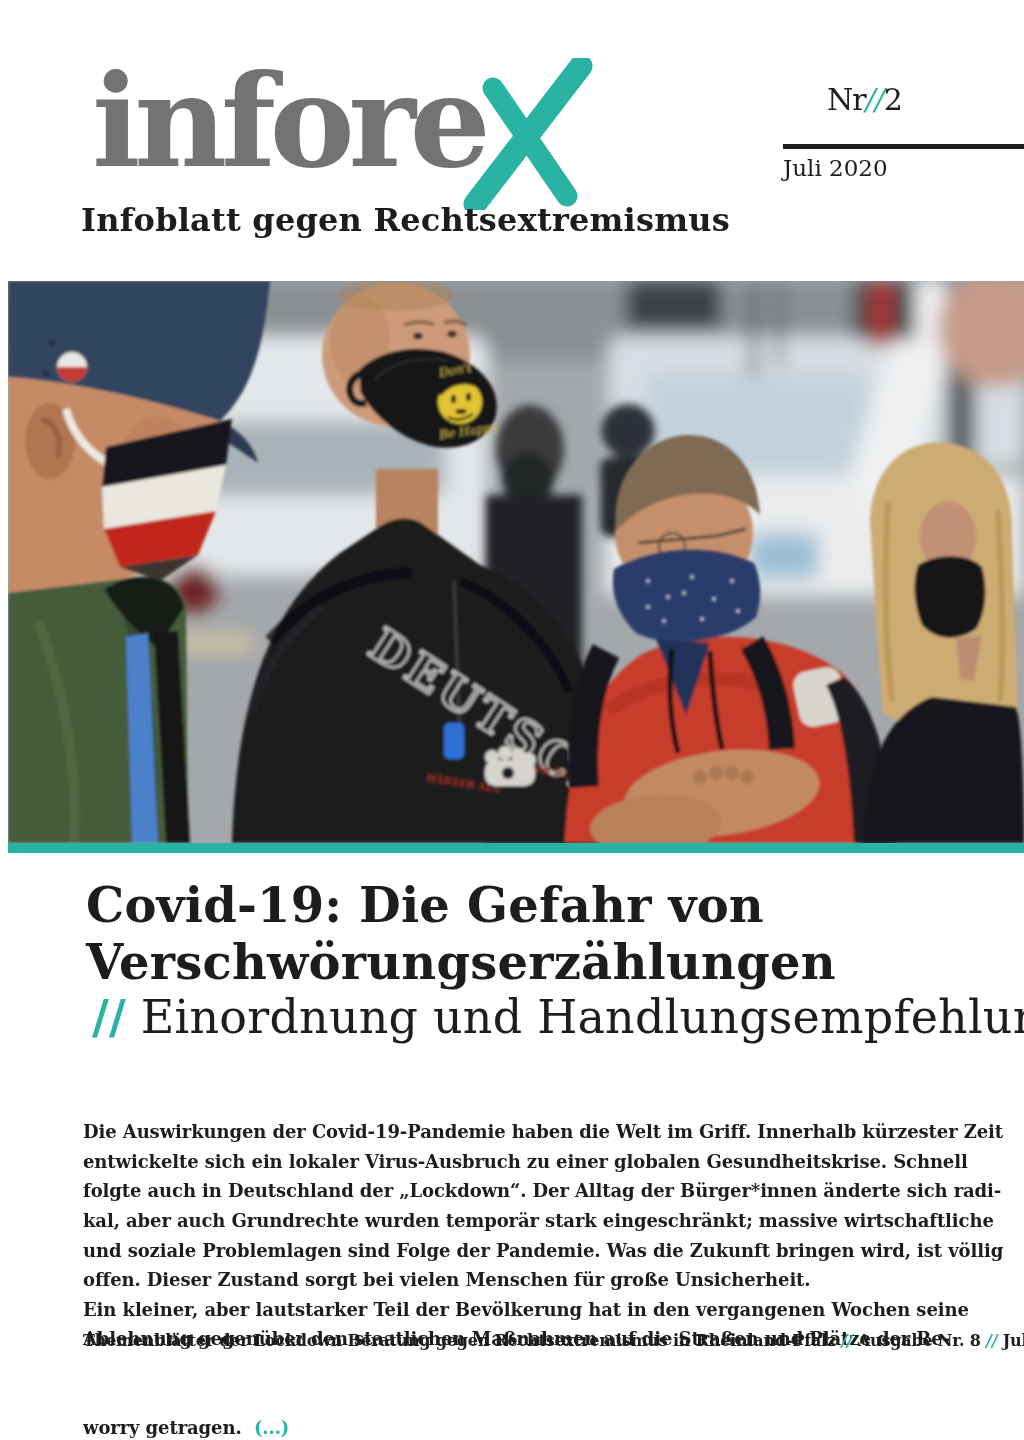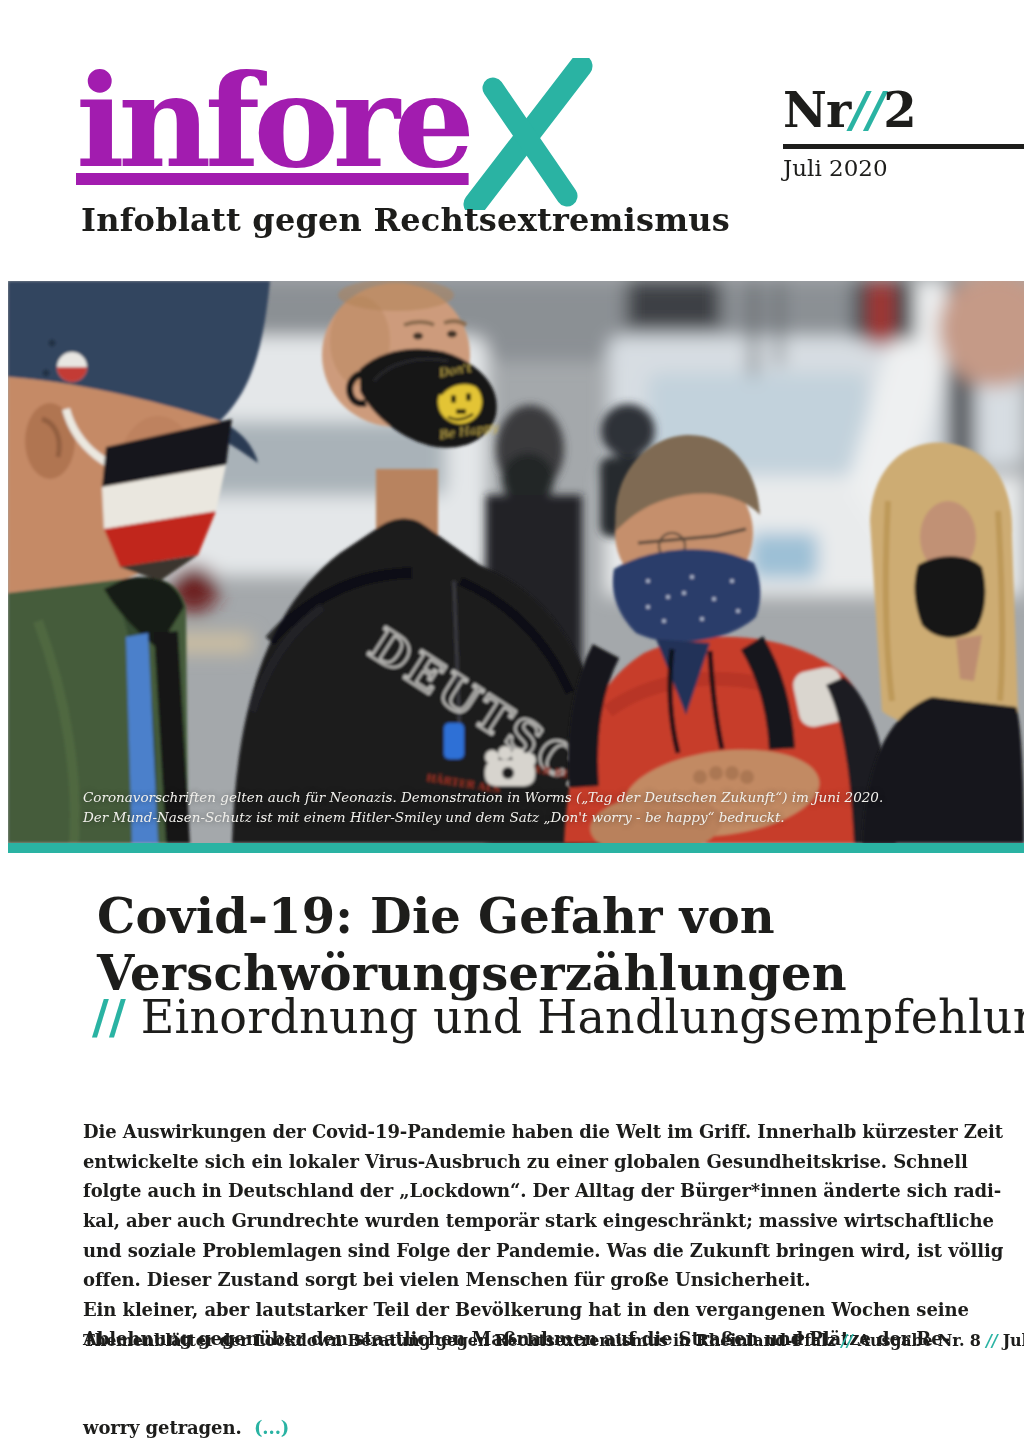--- a/index.html
+++ b/index.html
@@ -3,26 +3,26 @@
 <meta charset="utf-8">
 <style>
   html,body{margin:0;padding:0;}
   body{
     width:1024px;height:1440px;position:relative;background:#ffffff;
     font-family:"DejaVu Serif", serif;color:#1d1d1b;overflow:hidden;
   }
   .abs{position:absolute;}
   
   .logo-text{
-    left:76px;top:57px;font-size:128px;line-height:1;font-weight:700;
-    letter-spacing:-0.05em;color:#a21caf;text-decoration:underline;
+    left:92px;top:57px;font-size:128px;line-height:1;font-weight:700;
+    letter-spacing:-0.05em;color:#737373;
   }
   .logo-x{left:455px;top:58px;width:140px;height:152px;}
   .tagline{left:81px;top:201px;font-size:32px;font-weight:700;letter-spacing:0.2px;}
-  .issue-line{left:783px;top:82px;font-size:48px;font-weight:700;letter-spacing:-1px;}
+  .issue-line{left:827px;top:82px;font-size:30px;font-weight:400;letter-spacing:-1px;}
   .issue-line .teal{font-style:italic;}
   .issue-divider{left:783px;top:144px;width:241px;height:5px;background:#1d1d1b;}
   .issue-date{left:783px;top:155px;font-size:23px;font-weight:500;}
   .teal{color:#2ab3a3;}
   
   .photo-frame{left:8px;top:281px;width:1016px;height:562px;background:#9aa0a4;overflow:hidden;}
   .photo-caption{
     left:75px;top:506px;width:900px;color:#f1f0ec;font-style:italic;
     font-size:13.5px;line-height:20px;white-space:pre;text-shadow:0 0 6px rgba(0,0,0,.45);
   }
@@ -216,27 +216,25 @@
   <g filter="url(#fgblur)">
     <path d="M862,240 C864,186 898,158 938,162 C982,166 1006,202 1004,254 L1010,432 C986,452 902,454 874,430 Z" fill="#cdac73"></path>
     <path d="M880,220 C876,300 878,370 884,420" stroke="#b6924e" stroke-width="6" fill="none" opacity="0.7"></path>
     <path d="M990,230 C994,300 996,370 992,420" stroke="#b6924e" stroke-width="6" fill="none" opacity="0.7"></path>
     <ellipse cx="940" cy="256" rx="28" ry="36" fill="#c19175"></ellipse>
     <path d="M910,284 C930,272 960,272 974,286 C980,308 978,332 968,348 C948,362 926,358 914,344 C906,324 904,302 910,284 Z" fill="#141519"></path>
     <polygon points="948,358 974,354 966,400 952,398" fill="#bd8d71"></polygon>
     <path d="M854,562 C858,476 882,432 924,416 L1008,426 C1016,446 1016,562 1016,562 Z" fill="#17181b"></path>
   </g>
 </svg>
-<figcaption class="abs photo-caption">Coronavorschriften gelten auch für Neonazis. Demonstration in Worms („Tag der Deutschen Zukunft“) im Juni 2020.
-Der Mund-Nasen-Schutz ist mit einem Hitler-Smiley und dem Satz „Don't worry - be happy“ bedruckt.</figcaption>
 </figure>
 
 <div class="abs teal-bar"></div>
 
-<h1 class="abs headline" style="margin:16px">Covid-19: Die Gefahr von
+<h1 class="abs headline" style="margin:5px">Covid-19: Die Gefahr von
 Verschwörungserzählungen</h1>
 <h2 class="abs subhead" style="margin:0"><span class="teal">//</span><span> Einordnung und Handlungsempfehlungen</span></h2>
 
 <div class="abs body-copy">
   <div>Die Auswirkungen der Covid-19-Pandemie haben die Welt im Griff. Innerhalb kürzester Zeit
 entwickelte sich ein lokaler Virus-Ausbruch zu einer globalen Gesundheitskrise. Schnell
 folgte auch in Deutschland der „Lockdown“. Der Alltag der Bürger*innen änderte sich radi-
 kal, aber auch Grundrechte wurden temporär stark eingeschränkt; massive wirtschaftliche
 und soziale Problemlagen sind Folge der Pandemie. Was die Zukunft bringen wird, ist völlig
 offen. Dieser Zustand sorgt bei vielen Menschen für große Unsicherheit.

